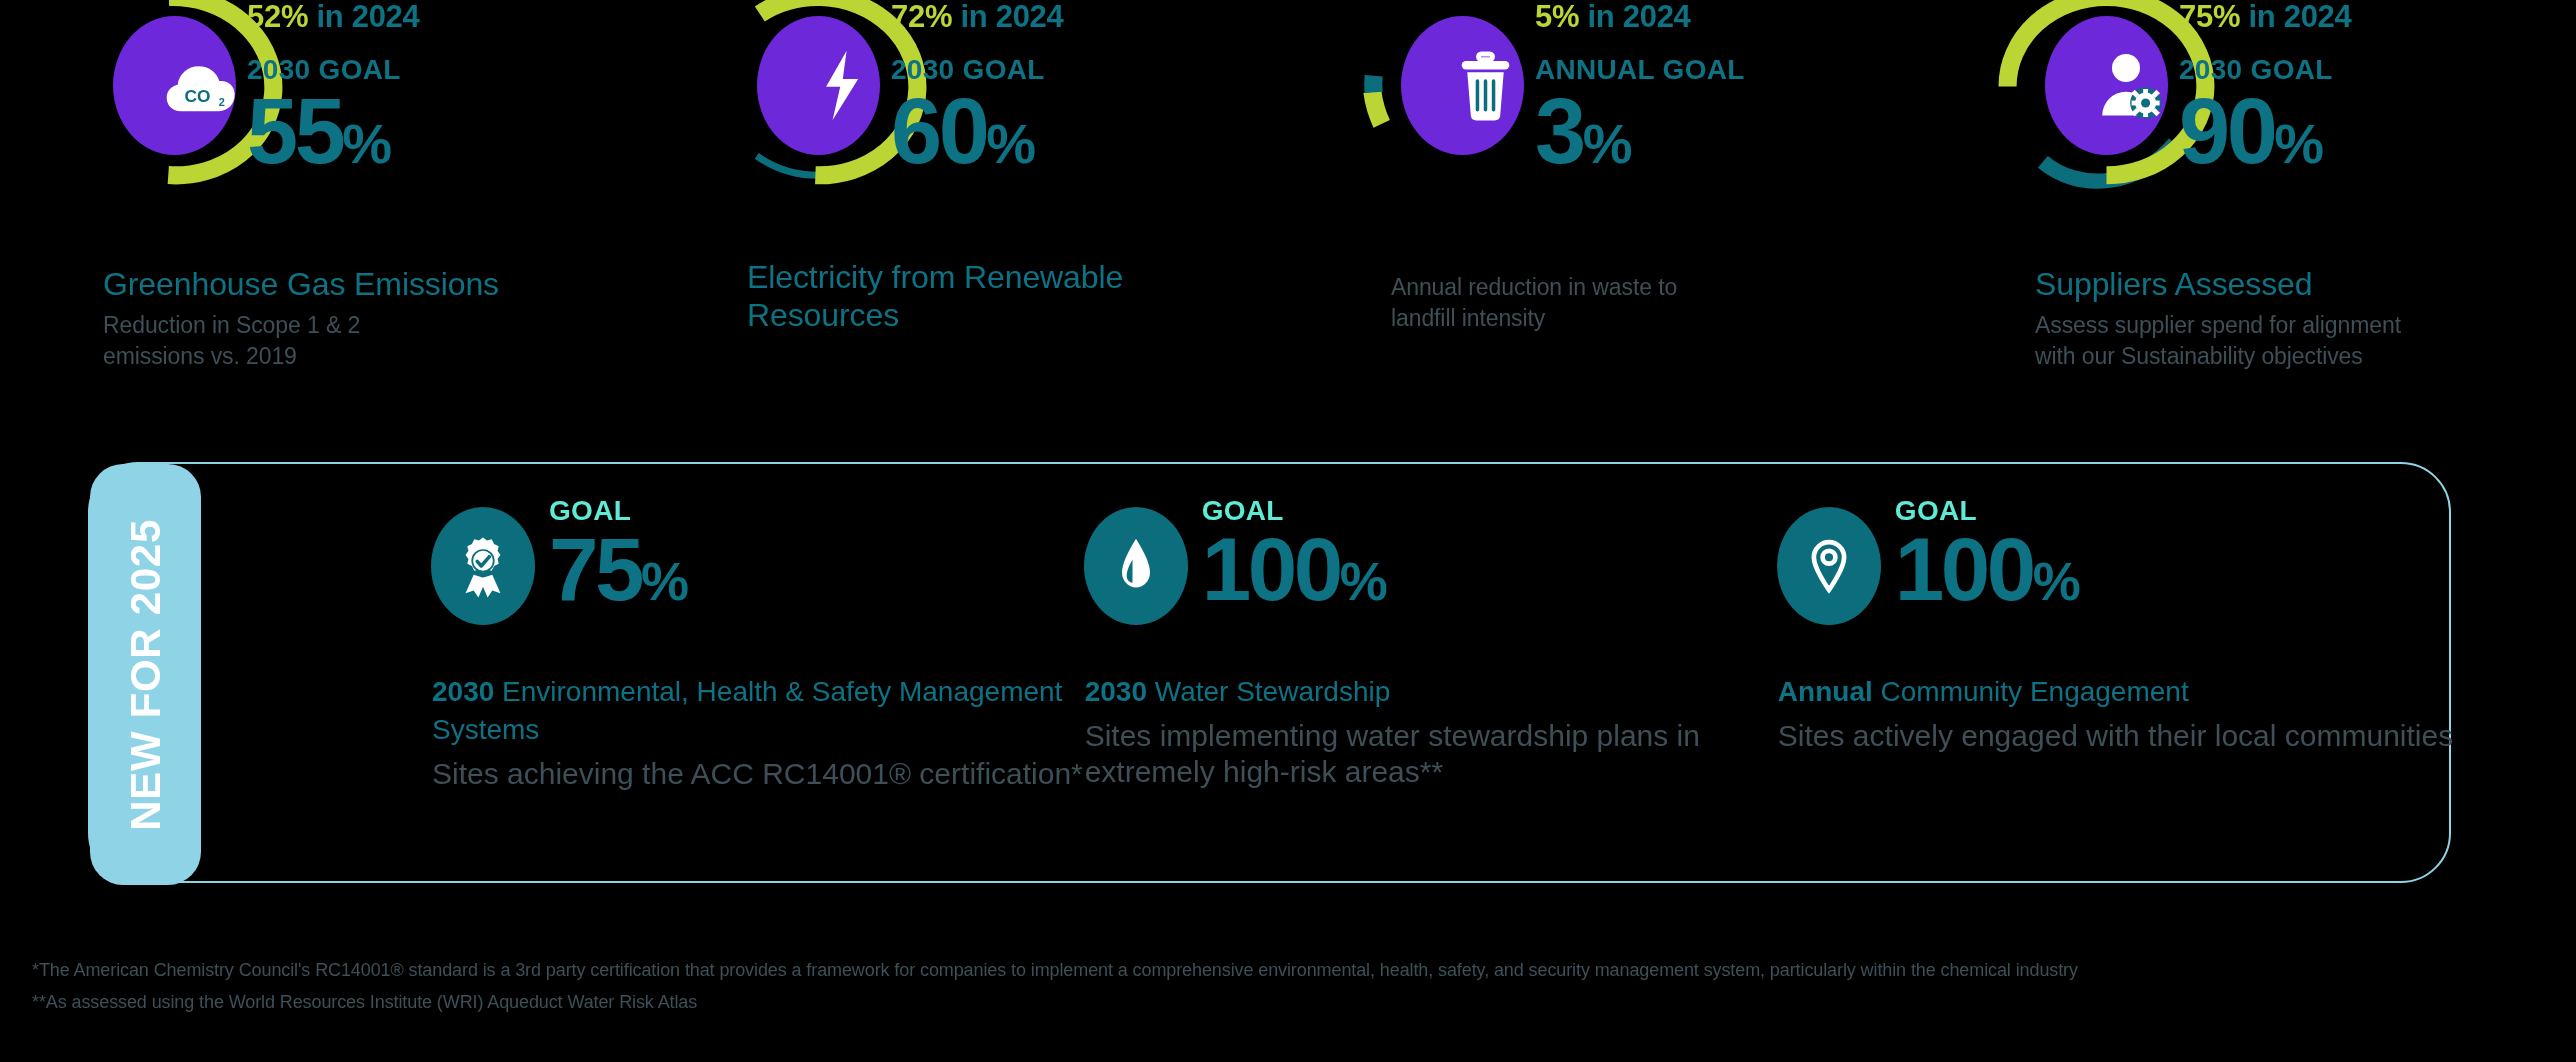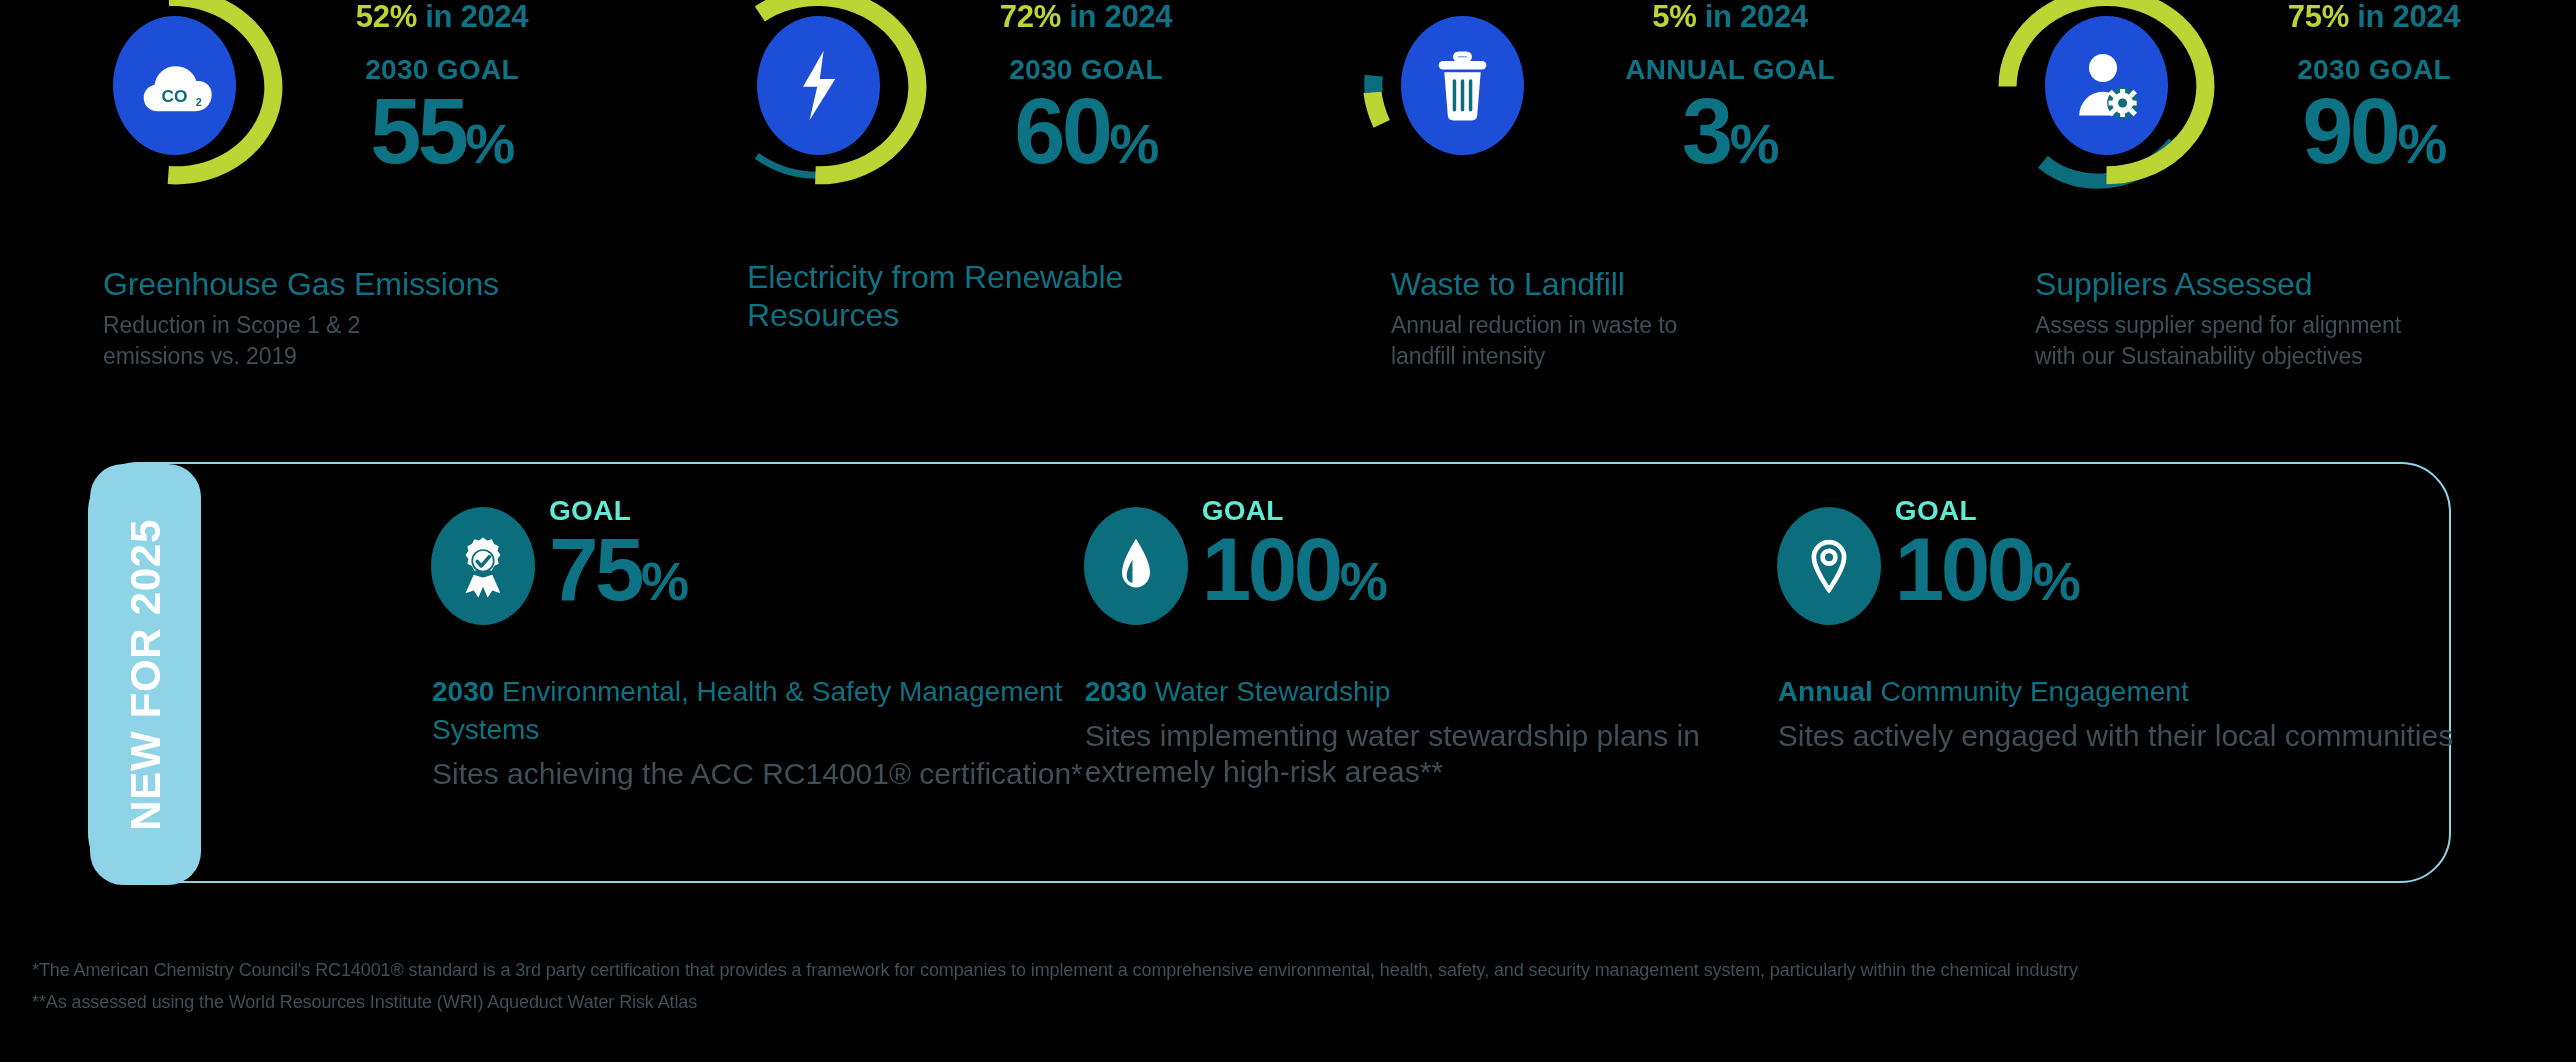--- a/index.html
+++ b/index.html
@@ -15,27 +15,27 @@
   .metrics{
     position:absolute;left:0;top:0;width:2576px;height:432px;
     display:flex;
   }
   .metric{position:relative;width:644px;height:432px;}
 
   .ringwrap{position:absolute;left:70px;top:-24.4px;width:209px;height:230px;}
   .ringwrap svg{position:absolute;left:0;top:0;width:209px;height:230px;overflow:visible;}
   .iconbubble{
     position:absolute;left:43px;top:40px;width:123px;height:139px;
-    border-radius:50%;background:#1d4ed8;
-    display:flex;align-items:center;justify-content:center;
+    border-radius:50%;background:#6d28d9;
+    display:flex;align-items:center;justify-content:flex-end;
   }
   .iconbubble svg{position:static;width:77px;height:77px;}
 
   
-  .mtxt{position:absolute;left:247px;top:0;width:390px;text-align:center;}
+  .mtxt{position:absolute;left:247px;top:0;width:390px;}
   .line1{font-size:31px;font-weight:700;letter-spacing:-0.3px;line-height:39px;margin-top:-2.8px;white-space:nowrap;}
   .line1 .pct{color:#BBD535;}
   .line1 .yr{color:#0D7284;}
   .goallbl{color:#0D7284;font-size:28px;font-weight:700;letter-spacing:0.3px;line-height:35px;margin-top:15.3px;white-space:nowrap;}
   .bignum{color:#0D7284;font-weight:700;font-size:92px;line-height:84px;letter-spacing:-3.5px;margin-top:2.8px;white-space:nowrap;}
   .bignum .sm{font-size:56px;letter-spacing:-1.4px;}
 
   
   .mlabel{position:absolute;left:103px;width:508px;}
   .mtitle{color:#0D7284;font-size:32px;font-weight:400;line-height:38px;letter-spacing:-0.1px;}
@@ -162,21 +162,20 @@
         </div>
       </div>
       <div class="mtxt">
         <div class="line1">
           <span class="pct">5%</span><span class="yr"> in 2024</span>
         </div>
         <div class="goallbl">ANNUAL GOAL</div>
         <div class="bignum"><span>3</span><span class="sm">%</span></div>
       </div>
       <div class="mlabel" style="top:265px;">
-        <div class="mtitle">Waste to Landfill</div>
         <div class="mdesc" style="white-space: pre-line;">Annual reduction in waste to
 landfill intensity</div>
       </div>
     </div>
 
     <div class="metric">
       <div class="ringwrap">
         <svg viewBox="0 0 300 330">
           <ellipse cx="150" cy="158" rx="128" ry="142" fill="none" stroke="#0C6E7D" stroke-width="22" stroke-dasharray="848" stroke-dashoffset="636" transform="rotate(40 150 158)"></ellipse>
           <ellipse cx="150" cy="158" rx="128" ry="142" fill="none" stroke="#BBD535" stroke-width="26" stroke-dasharray="848" stroke-dashoffset="212" transform="rotate(-90 150 158) scale(-1,1) translate(-300,0)"></ellipse>

